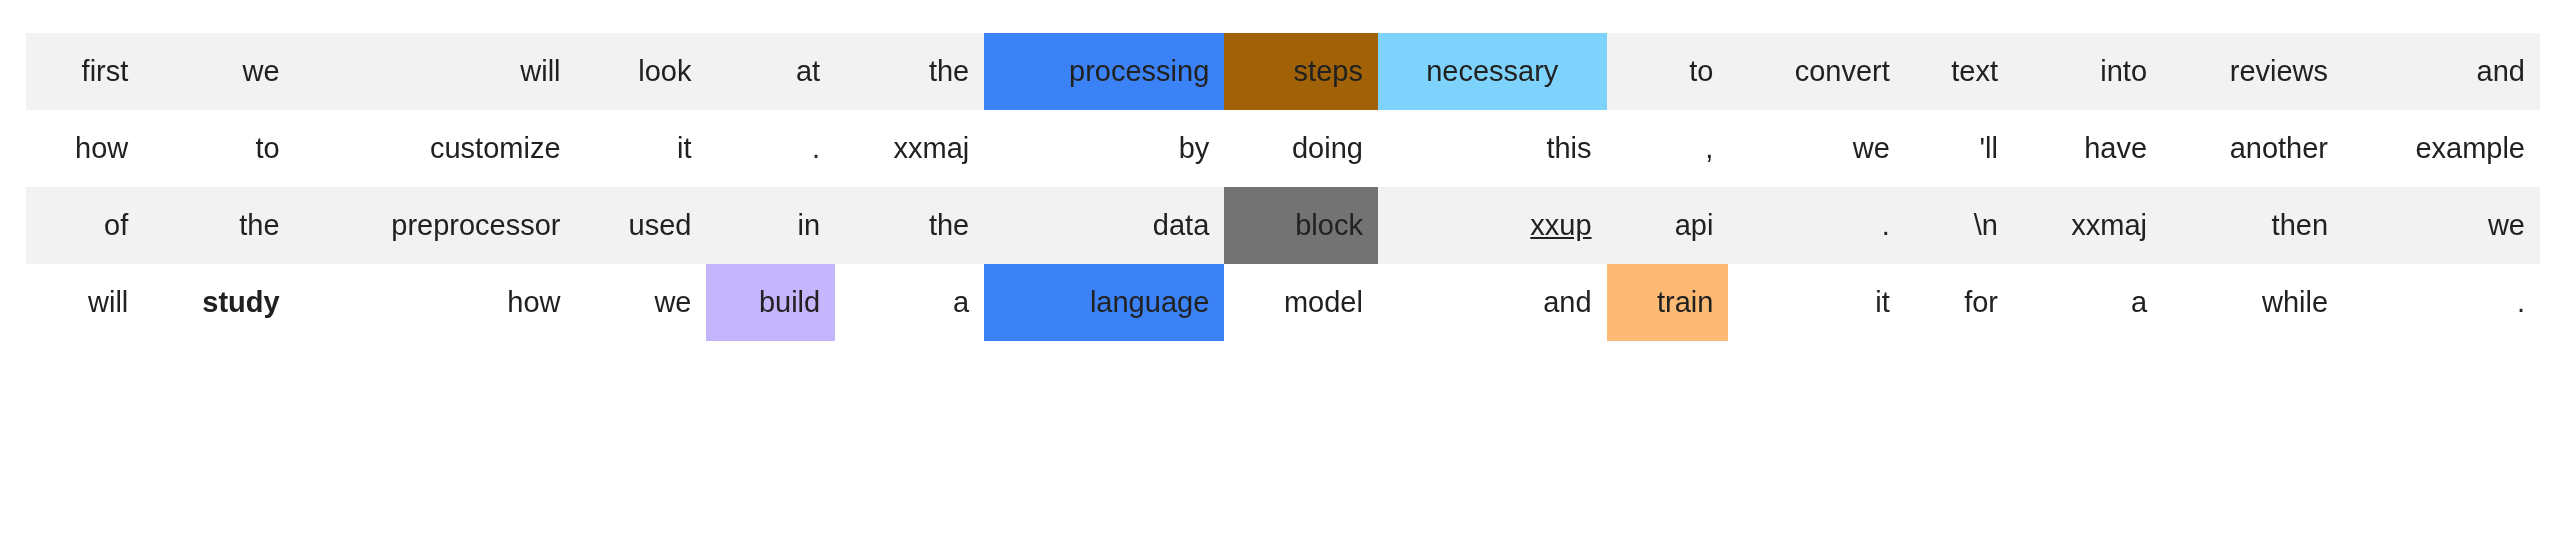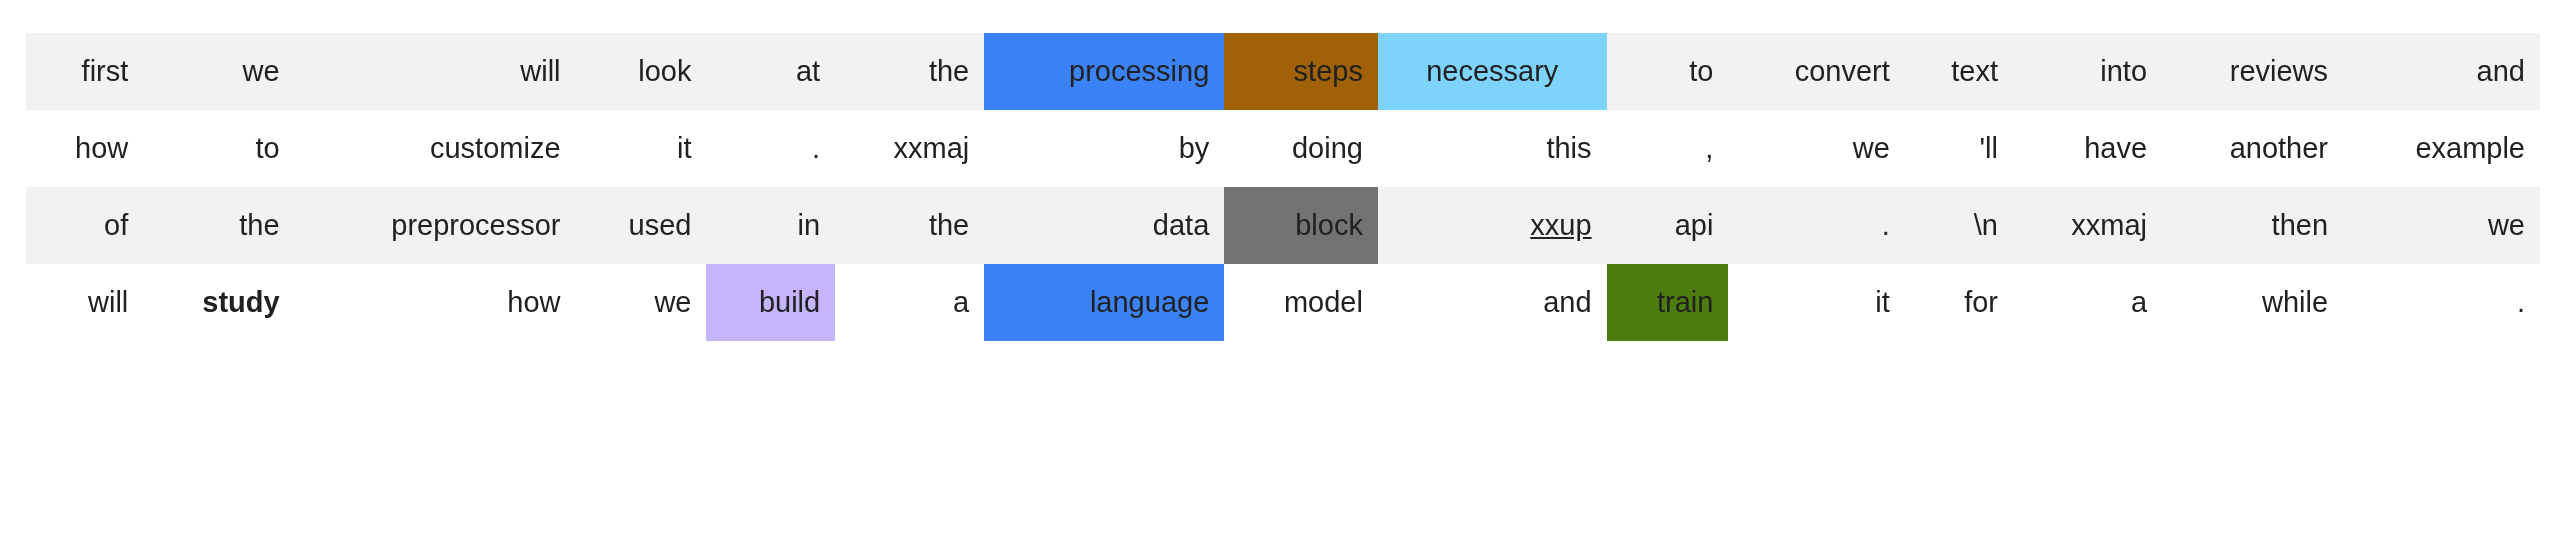--- a/index.html
+++ b/index.html
@@ -94,21 +94,21 @@
         <tr>
           <td style="background: rgb(255, 255, 255);">will</td>
           <td style="background: rgb(255, 255, 255); font-weight: bold;">study</td>
           <td style="background: rgb(255, 255, 255);">how</td>
           <td style="background: rgb(255, 255, 255);">we</td>
           <td style="background: #c4b5fd;">build</td>
           <td style="background: rgb(255, 255, 255);">a</td>
           <td style="background: #3b82f6;">language</td>
           <td style="background: rgb(255, 255, 255);">model</td>
           <td style="background: rgb(255, 255, 255);">and</td>
-          <td style="background: #4d7c0f;">train</td>
+          <td style="background: #fdba74;">train</td>
           <td style="background: rgb(255, 255, 255);">it</td>
           <td style="background: rgb(255, 255, 255);">for</td>
           <td style="background: rgb(255, 255, 255);">a</td>
           <td style="background: rgb(255, 255, 255);">while</td>
           <td style="background: rgb(255, 255, 255);">.</td>
         </tr>
       </tbody>
   </table>
 </div>
 

